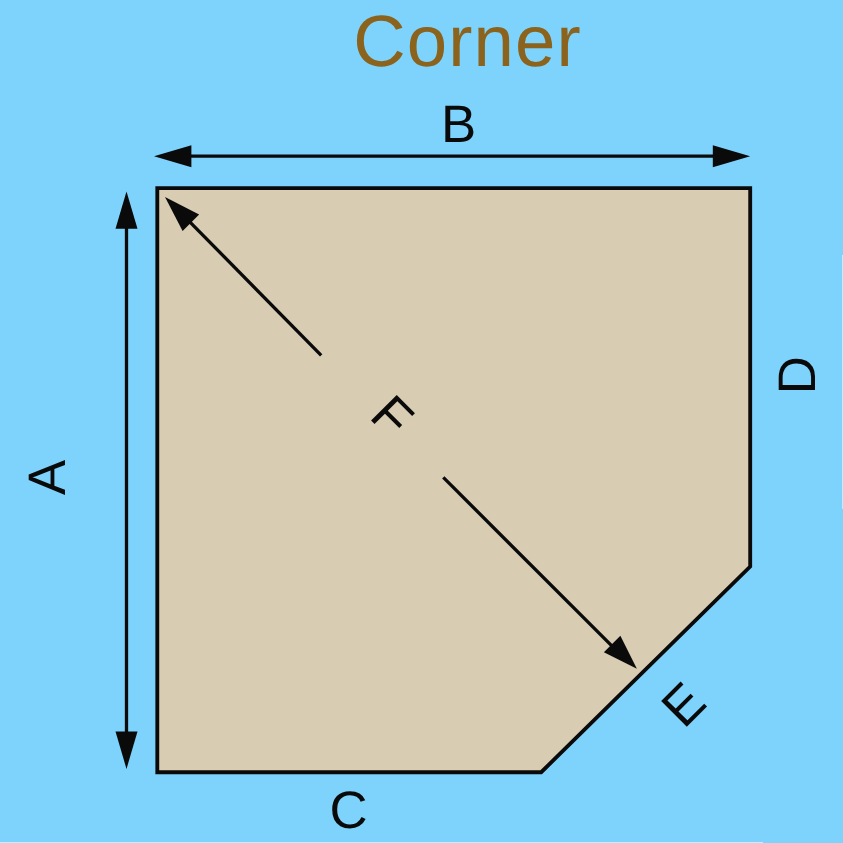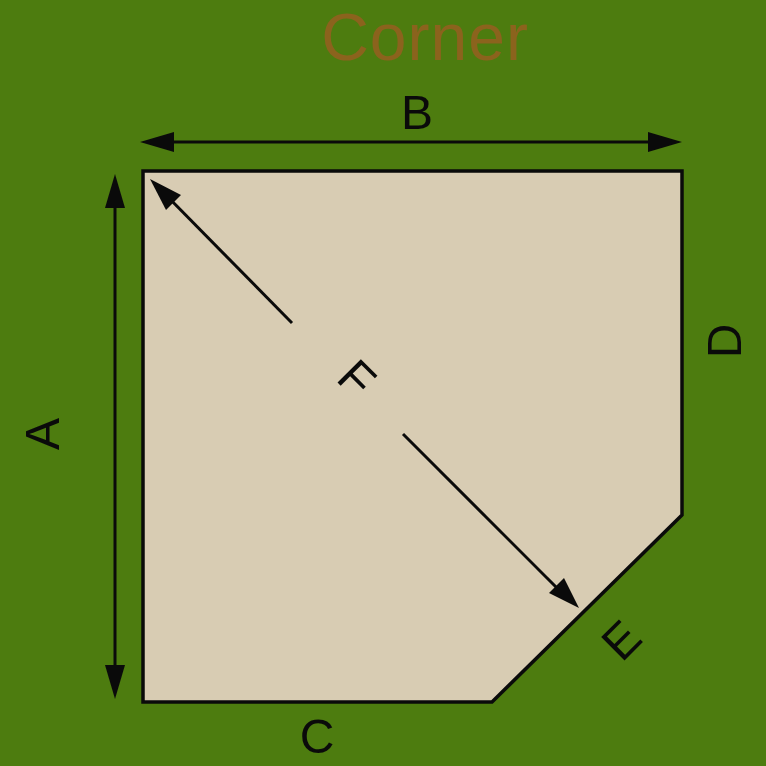--- a/index.html
+++ b/index.html
@@ -8,21 +8,21 @@
     background: #ffffff;
     width: 766px;
     height: 766px;
     overflow: hidden;
     font-family: "Liberation Sans", sans-serif;
   }
   .stage {
     position: relative;
     width: 766px;
     height: 766px;
-    background: #4d7c0f;
+    background: #7dd3fc;
   }
   svg { display: block; }
   .title-text {
     font-family: "Liberation Sans", sans-serif;
     font-size: 66px;
     font-weight: 400;
     letter-spacing: 1px;
   }
   .dim-label {
     font-family: "Liberation Sans", sans-serif;

